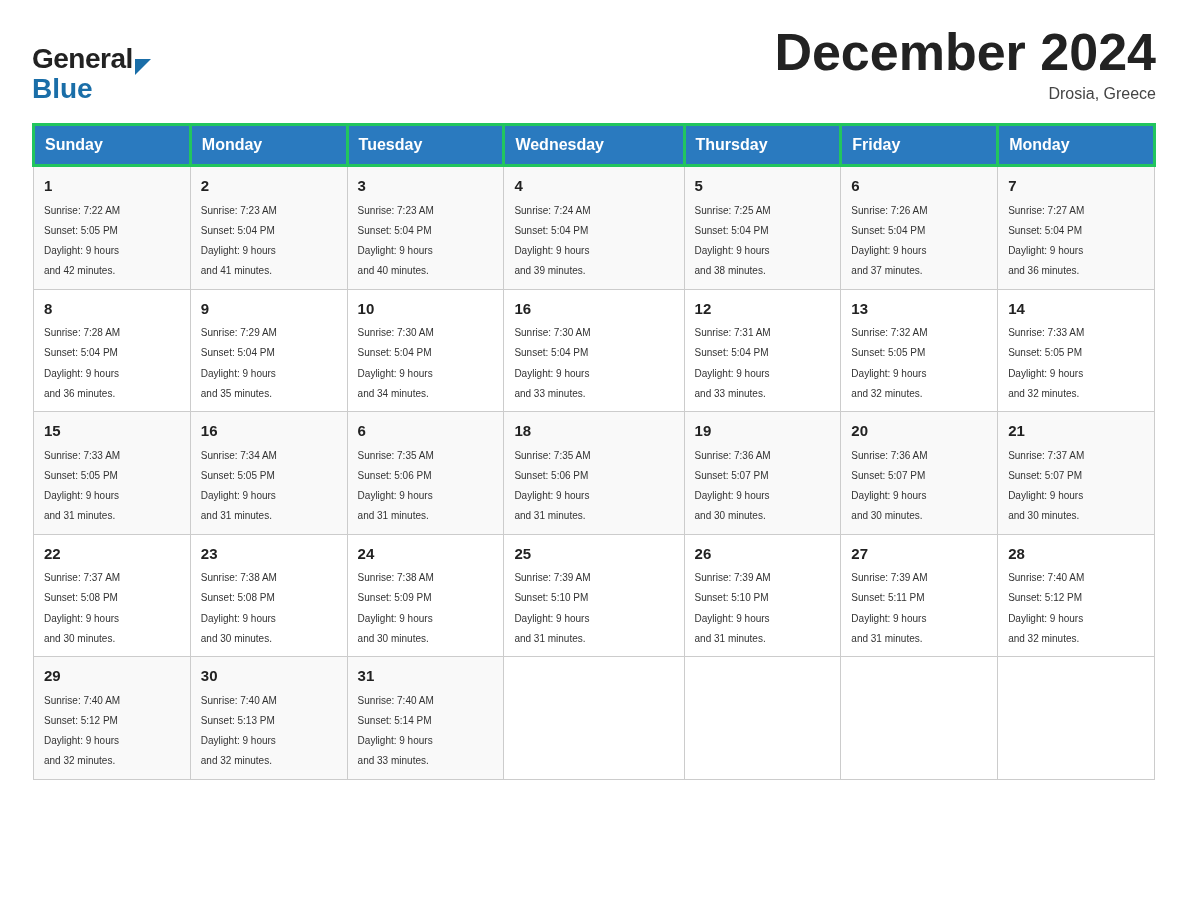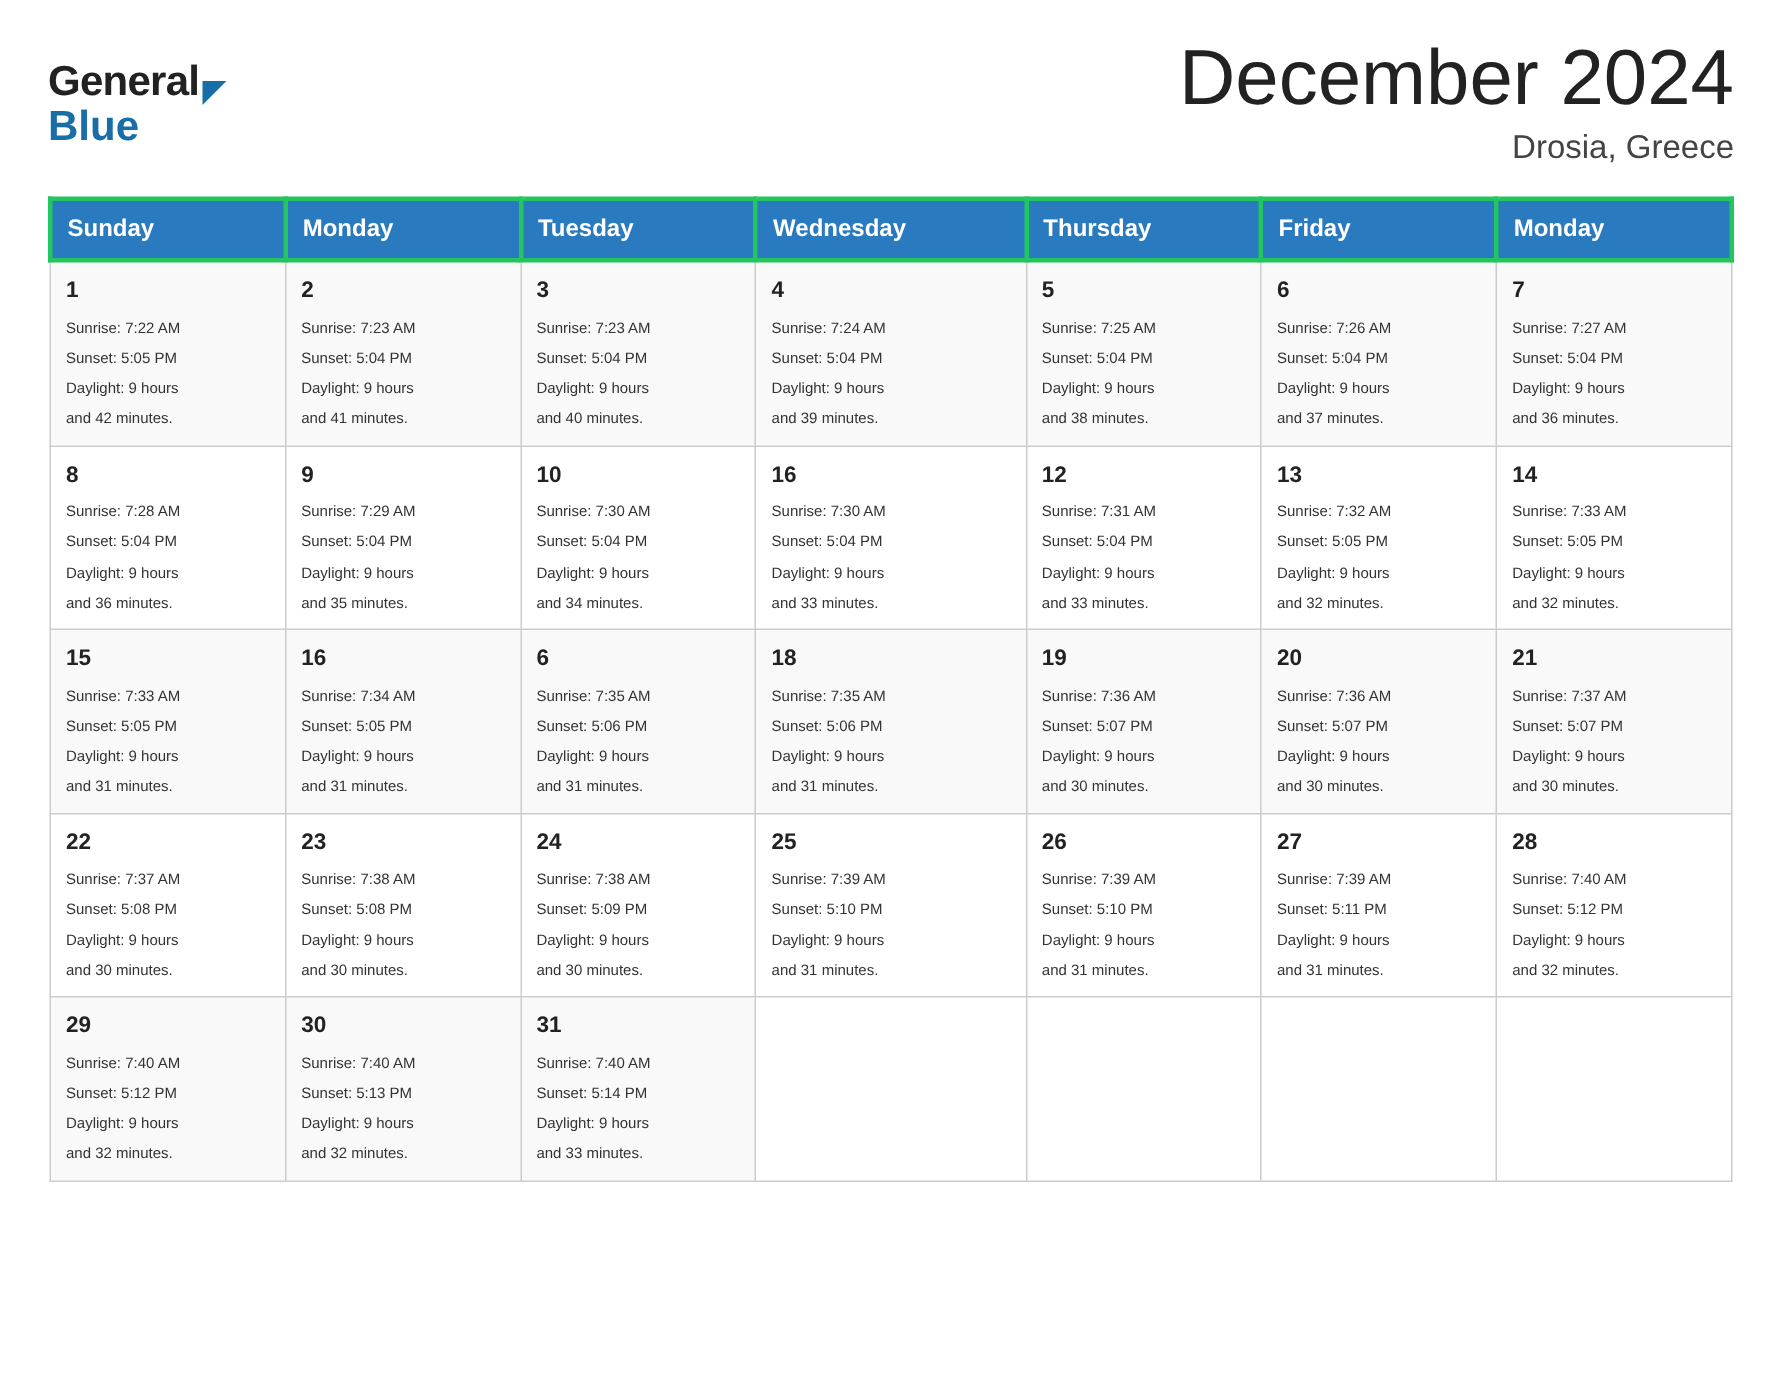--- a/index.html
+++ b/index.html
@@ -7,21 +7,21 @@
       font-family: Arial, sans-serif;
       background: #fff;
       color: #222;
       padding: 24px 32px;
       width: 1188px;
       min-height: 918px;
     }
     .header {
       display: flex;
       justify-content: space-between;
-      align-items: center;
+      align-items: flex-end;
       margin-bottom: 20px;
       gap: 29px;
     }
     .logo {
       display: flex;
       flex-direction: column;
       align-items: flex-start;
     }
     .logo-general {
       font-size: 28px;
@@ -34,26 +34,26 @@
       font-weight: bold;
       color: #1a6ea8;
       line-height: 1;
       margin-top: -4px;
     }
     .title-block {
       text-align: right;
     }
     .main-title {
       font-size: 52px;
-      font-weight: normal;
+      font-weight: bold;
       color: #222;
       line-height: 1.1;
     }
     .subtitle {
-      font-size: 22px;
+      font-size: 16px;
       color: #444;
       margin-top: 4px;
     }
     table {
       width: 100%;
       border-collapse: collapse;
       font-size: 13.5px;
     }
     thead tr th {
       background-color: #2a7abf;

